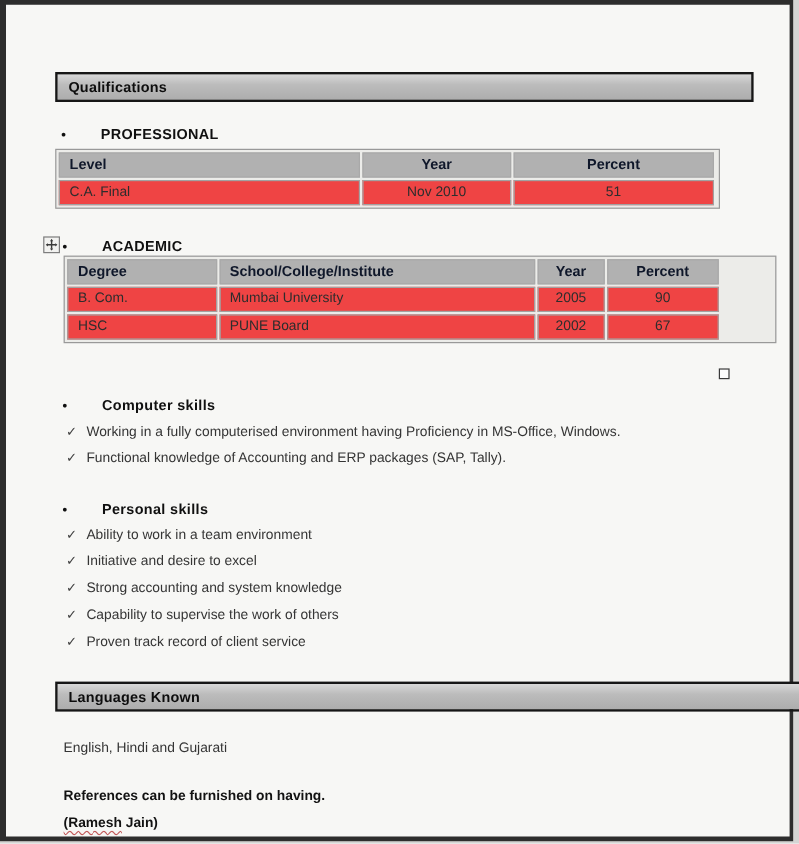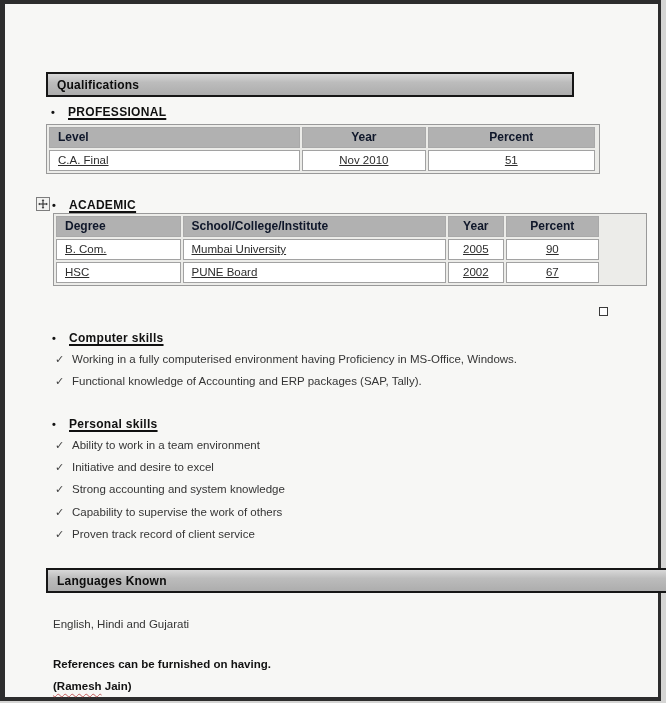--- a/index.html
+++ b/index.html
@@ -11,31 +11,31 @@
 
   
   .bar{box-sizing:border-box;height:25px;border:2px solid #161616;
        background:linear-gradient(180deg,#d8d8d8 0%,#bcbcbc 40%,#adadad 100%);
        display:flex;align-items:center;padding-left:9px;
        font-weight:bold;font-size:12px;color:#0d0d0d;letter-spacing:.2px;}
 
   
   .sec-head{display:flex;align-items:baseline;font-size:12px;font-weight:bold;color:#101010;}
   .sec-head .bullet{width:9px;margin-right:8px;font-size:11px;}
-  .sec-head .label{text-decoration:underline;text-underline-offset:2px;
-                   text-decoration-thickness:1.5px;letter-spacing:.3px;white-space:nowrap;}
+  .sec-head .label{text-underline-offset:2px;
+                   text-decoration-thickness:1.5px;letter-spacing:.3px;white-space:nowrap;margin-left:16px;}
 
   
   .tbl-wrap{box-sizing:border-box;border:1px solid #999;background:#eceteb;background:#ecece9;}
   table{border-collapse:separate;border-spacing:2px;table-layout:fixed;}
   th,td{box-sizing:content-box;height:19px;line-height:19px;font-size:11.5px;
         padding:0 8px;overflow:hidden;white-space:nowrap;}
   th{background:#b1b1b1;border:1px solid #a9a9a9;font-weight:bold;font-size:12px;
      color:#0f172a;text-align:left;}
-  td{background:#ffffff;border:1px solid #a2a2a2;color:#2d2d2d;text-decoration:underline;}
+  td{background:#ef4444;border:1px solid #a2a2a2;color:#2d2d2d;}
   .c{text-align:center;}
 
   
   .check-item{display:flex;align-items:baseline;font-size:11.5px;color:#353535;white-space:nowrap;}
   .check-item .check{width:17px;font-size:11px;color:#424242;}
 
   .body-text{font-size:11.5px;color:#353535;white-space:nowrap;}
   .bold-line{font-size:11.5px;font-weight:bold;color:#121212;white-space:nowrap;}
   .squiggle{text-decoration:underline;text-decoration-style:wavy;
             text-decoration-color:#c25b5b;text-decoration-thickness:1px;text-underline-offset:3px;}
@@ -44,21 +44,21 @@
   .move-handle{box-sizing:border-box;width:14px;height:14px;border:1px solid #7d7d7d;
                background:#f2f2f0;display:flex;align-items:center;justify-content:center;}
   .resize-handle{box-sizing:border-box;width:9px;height:9px;border:1px solid #3a3a3a;background:#fdfdfd;}
 </style>
 </head>
 <body>
 
 <div class="stage">
   <div class="paper"></div>
 
-  <div class="abs bar" style="left:46px;top:72px;width:528px;">
+  <div class="abs bar" style="left:46px;top:60px;width:582px;">
     <span>Qualifications</span>
   </div>
 
   <div class="abs sec-head" style="left:51px;top:105px;">
     <span class="bullet">•</span>
     <span class="label">PROFESSIONAL</span>
   </div>
 
   <div class="abs tbl-wrap" style="left:46px;top:124px;width:554px;">
     <table style="width:550px;">

